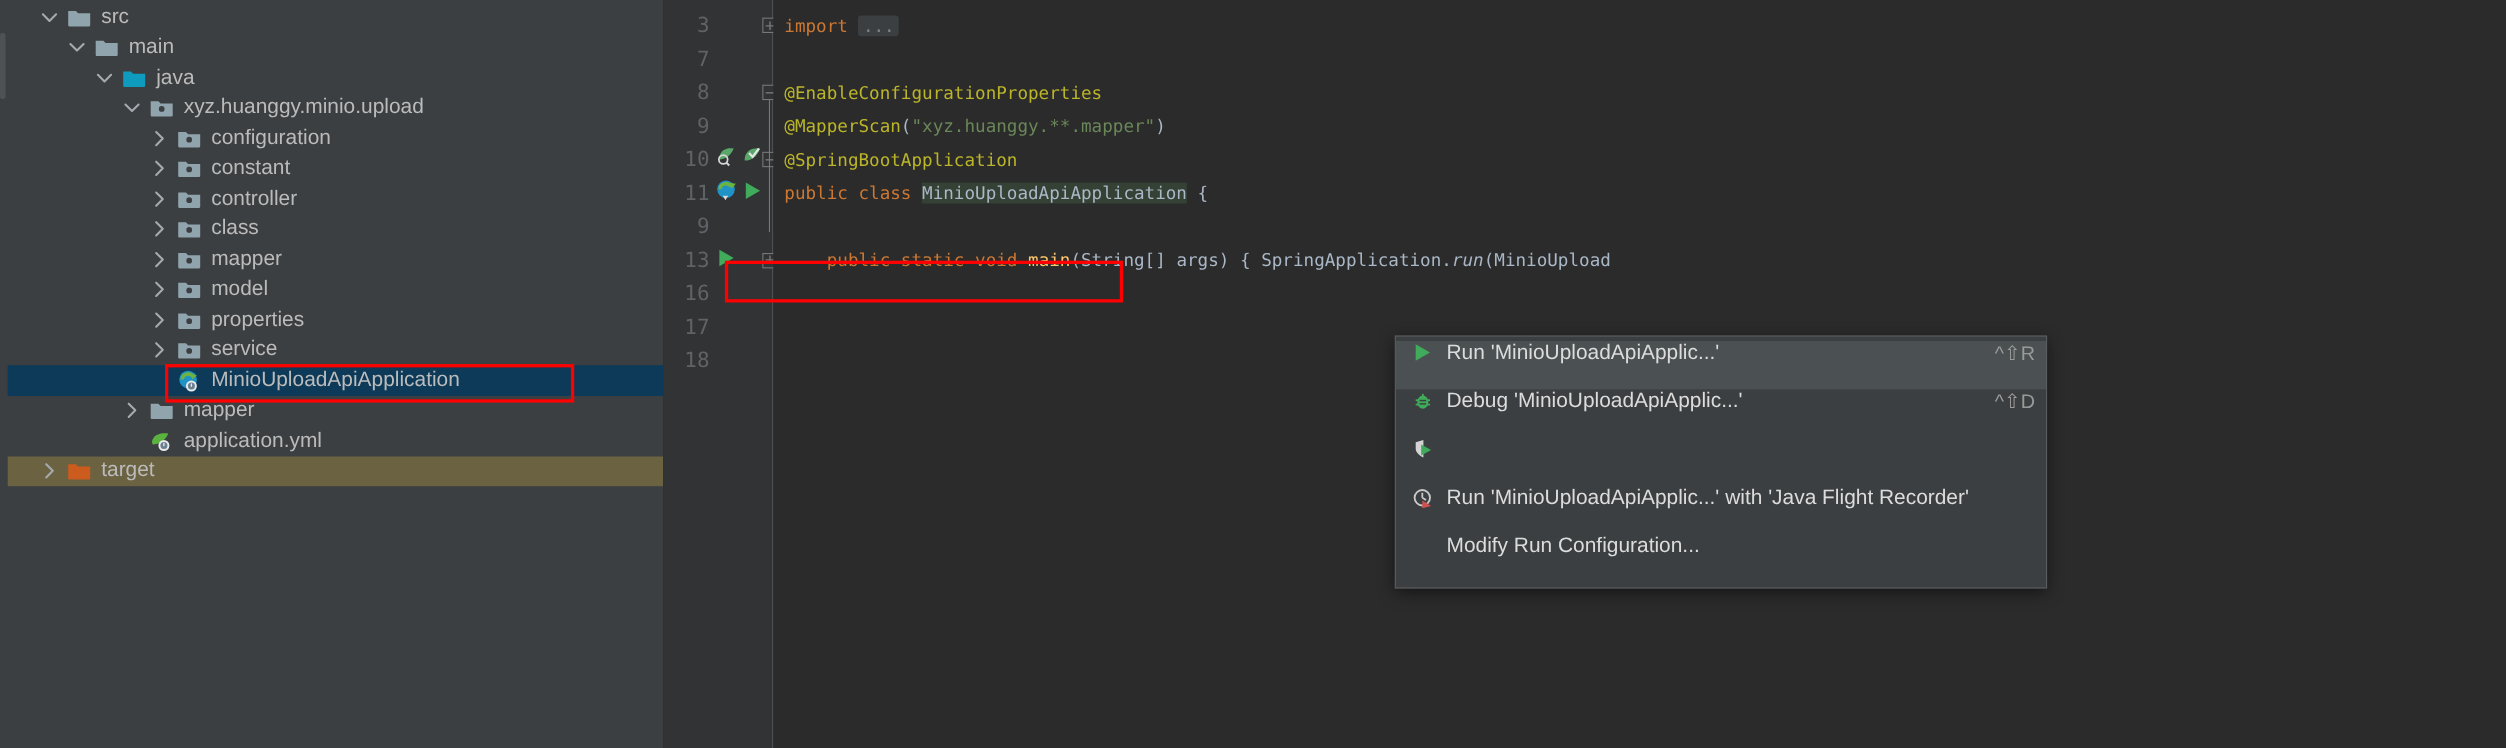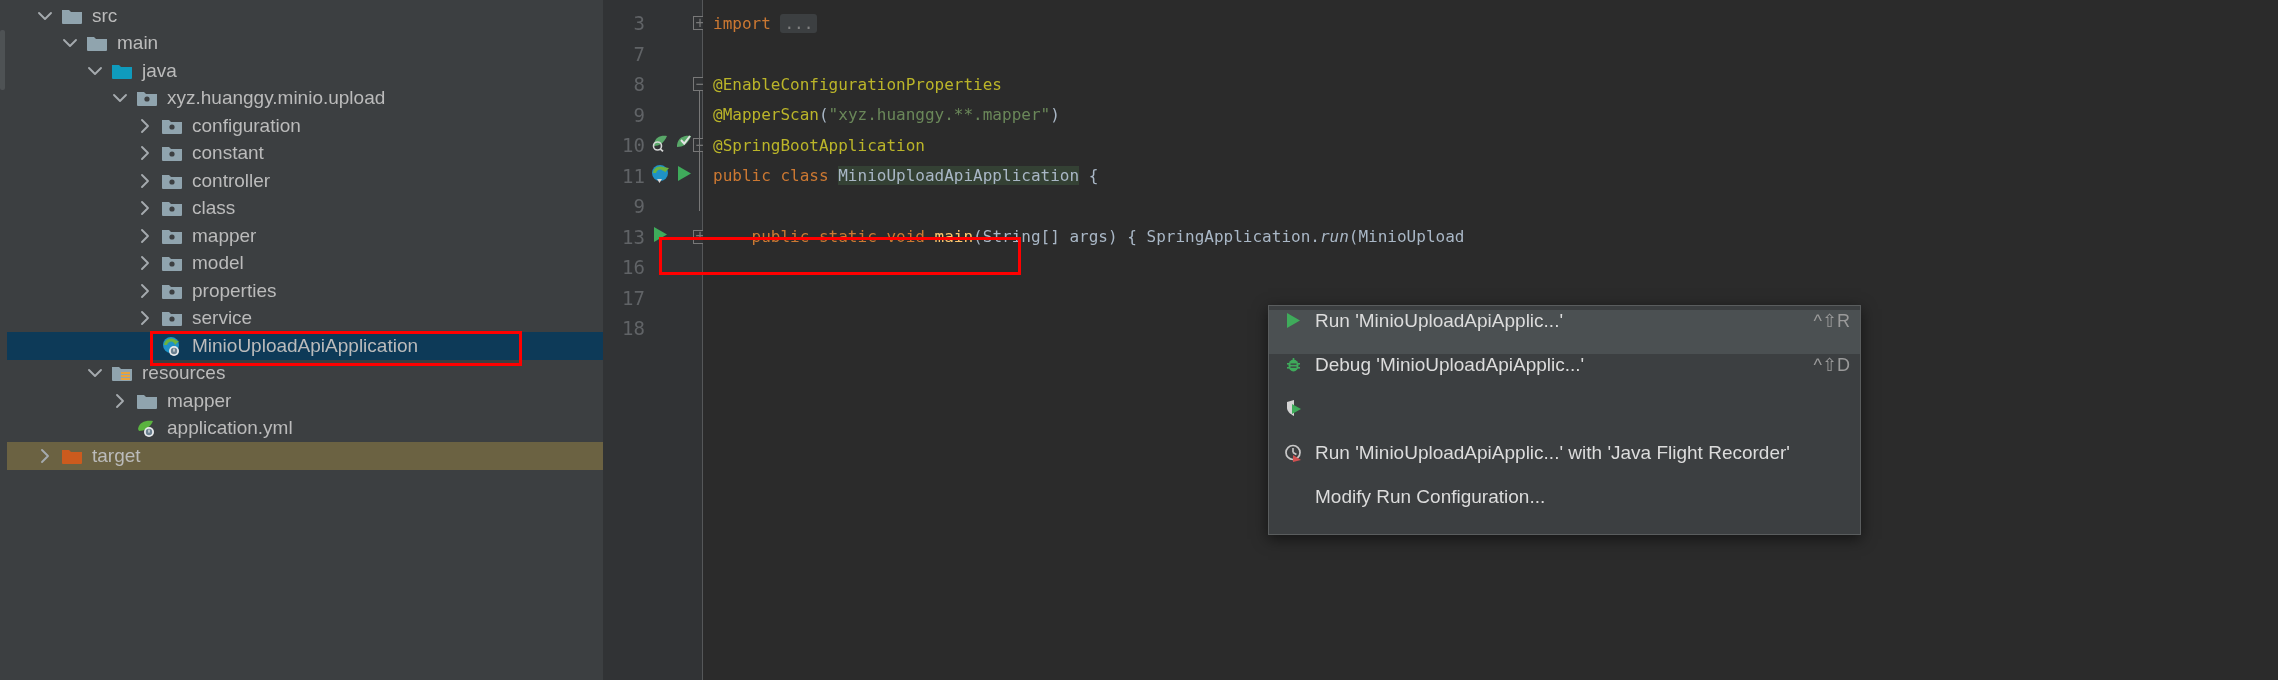--- a/index.html
+++ b/index.html
@@ -348,37 +348,20 @@
             <svg width="22" height="21" viewBox="0 0 22 21">
               <circle cx="10" cy="9" r="8" fill="#1f92c6"></circle>
               <path d="M3 9a7 7 0 0 1 13-3l-3 1a4 4 0 0 0-7 2Z" fill="#6cb33f"></path>
               <path d="M12 4 l6 1 -4 4 Z" fill="#6cb33f"></path>
               <circle cx="13" cy="15" r="5" fill="#e8eaec"></circle>
               <circle cx="13" cy="15" r="3.2" fill="#6b8090"></circle>
               <rect x="12.4" y="12.6" width="1.2" height="3" fill="#e8eaec"></rect>
             </svg>
           </span>
           <span class="tree-label">MinioUploadApiApplication</span>
-        </div>
-        <div class="tree-row">
-          <div style="width: 78px; flex: 0 0 auto;"></div>
-          <span class="arrow">
-            <svg width="20" height="20" viewBox="0 0 20 20">
-              <path d="M4 7 L10 13 L16 7" fill="none" stroke="#a5aaae" stroke-width="1.9" stroke-linecap="round" stroke-linejoin="round"></path>
-            </svg>
-          </span>
-          <span class="ficon" style="margin-left: 6px;">
-            <svg width="22" height="20" viewBox="0 0 22 20">
-              <path d="M1 4 h7 l2 2 h11 v11 a1 1 0 0 1 -1 1 H2 a1 1 0 0 1 -1 -1 Z" fill="#90a4ae"></path>
-              <rect x="10" y="9" width="9" height="2" fill="#e8a33d"></rect>
-              <rect x="10" y="12" width="9" height="2" fill="#e8a33d"></rect>
-              <rect x="10" y="15" width="9" height="2" fill="#e8a33d"></rect>
-            </svg>
-          </span>
-          <span class="tree-label">resources</span>
         </div>
         <div class="tree-row">
           <div style="width: 103px; flex: 0 0 auto;"></div>
           <span class="arrow">
             <svg width="20" height="20" viewBox="0 0 20 20">
               <path d="M7 4 L13 10 L7 16" fill="none" stroke="#a5aaae" stroke-width="1.9" stroke-linecap="round" stroke-linejoin="round"></path>
             </svg>
           </span>
           <span class="ficon" style="margin-left: 6px;">
             <svg width="22" height="20" viewBox="0 0 22 20">

